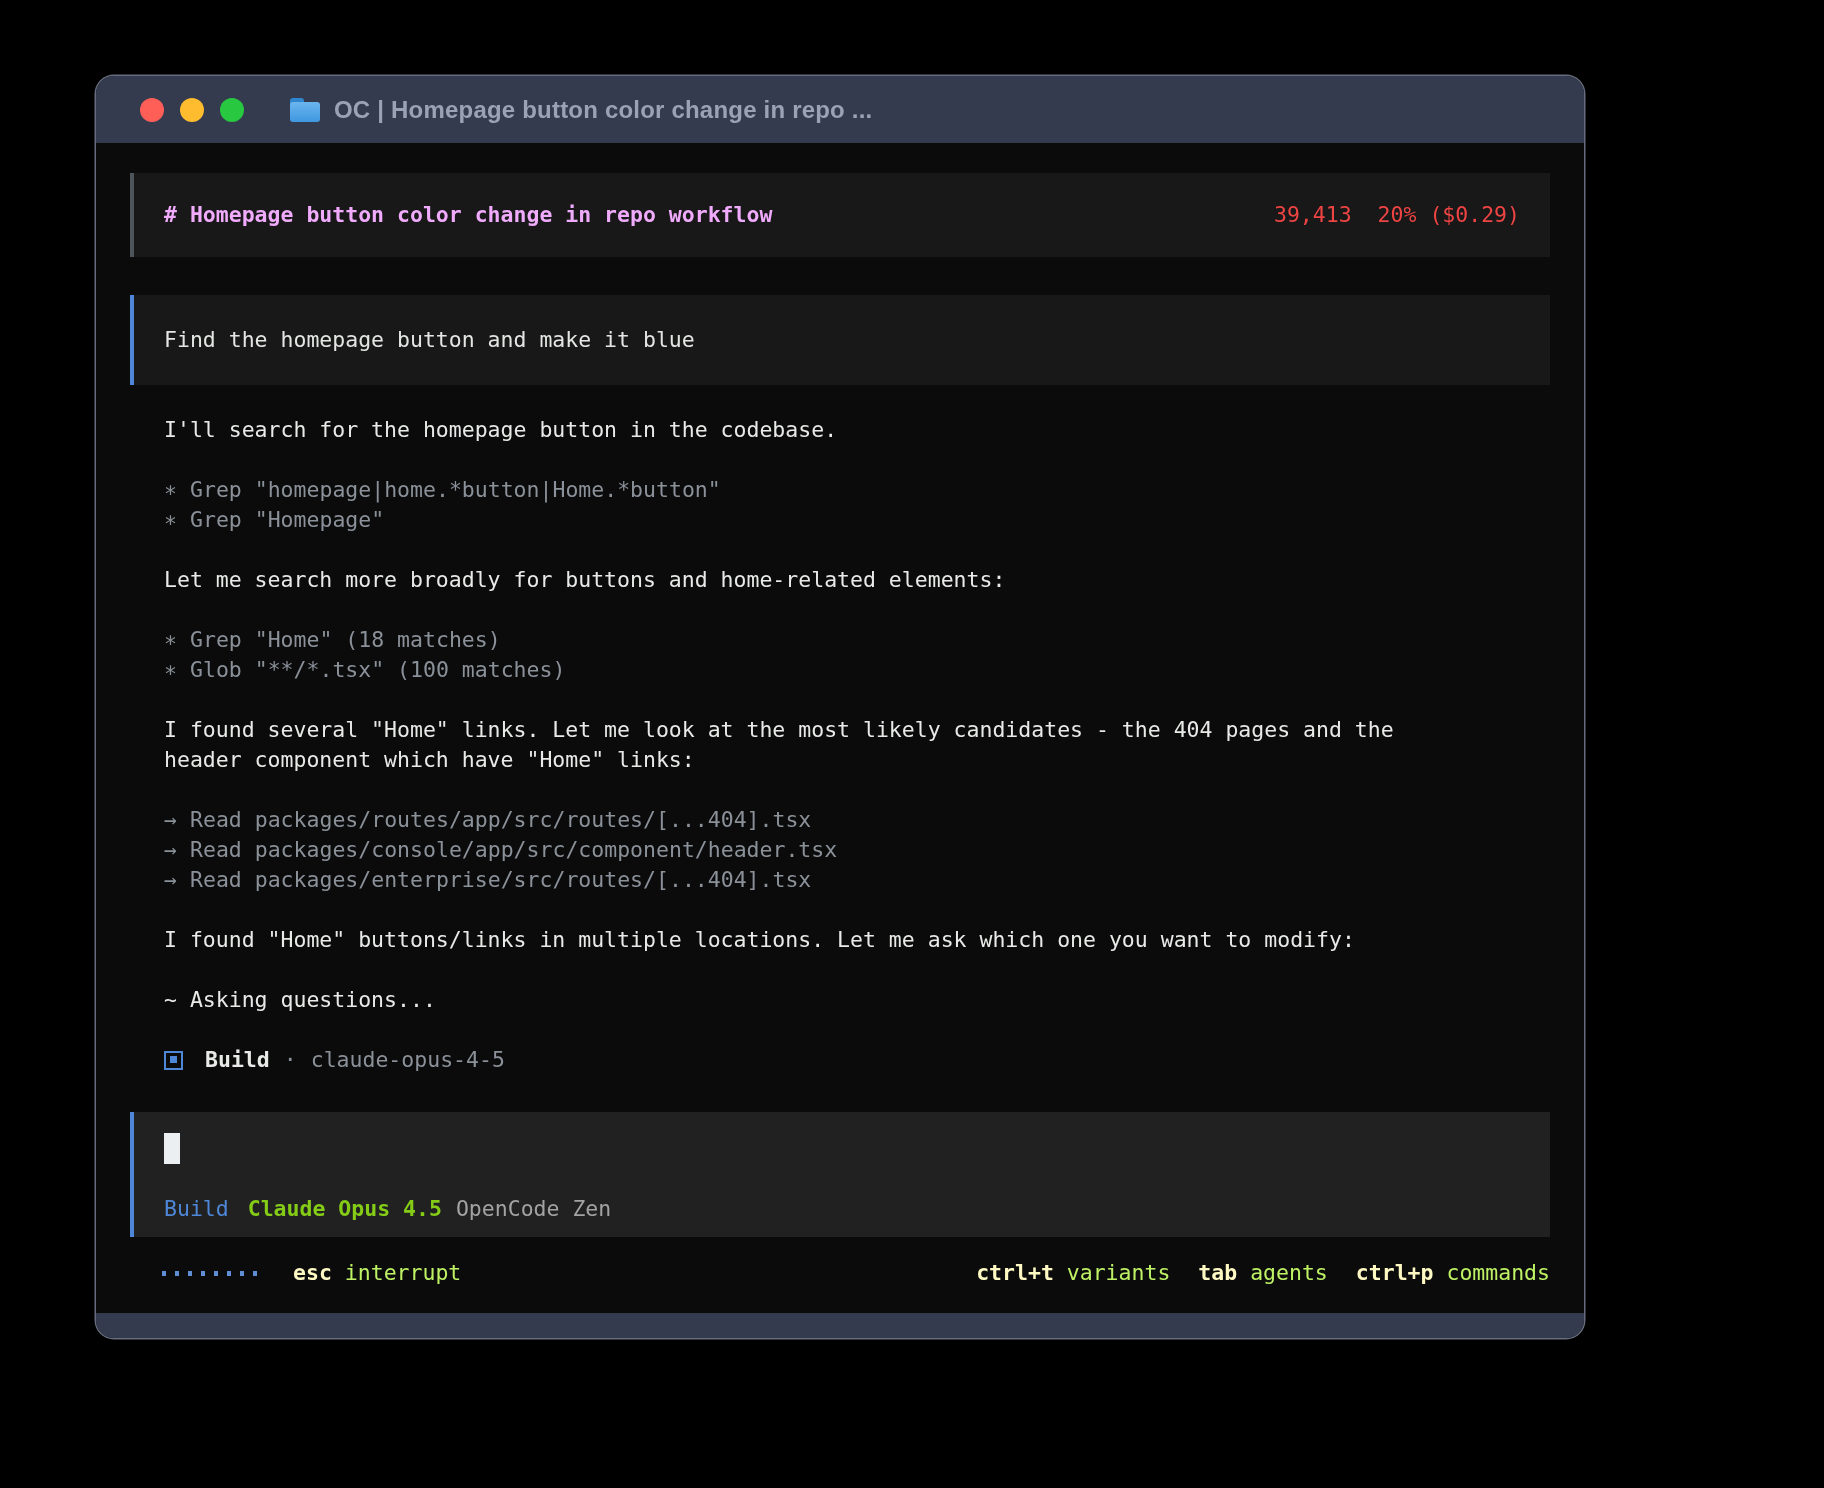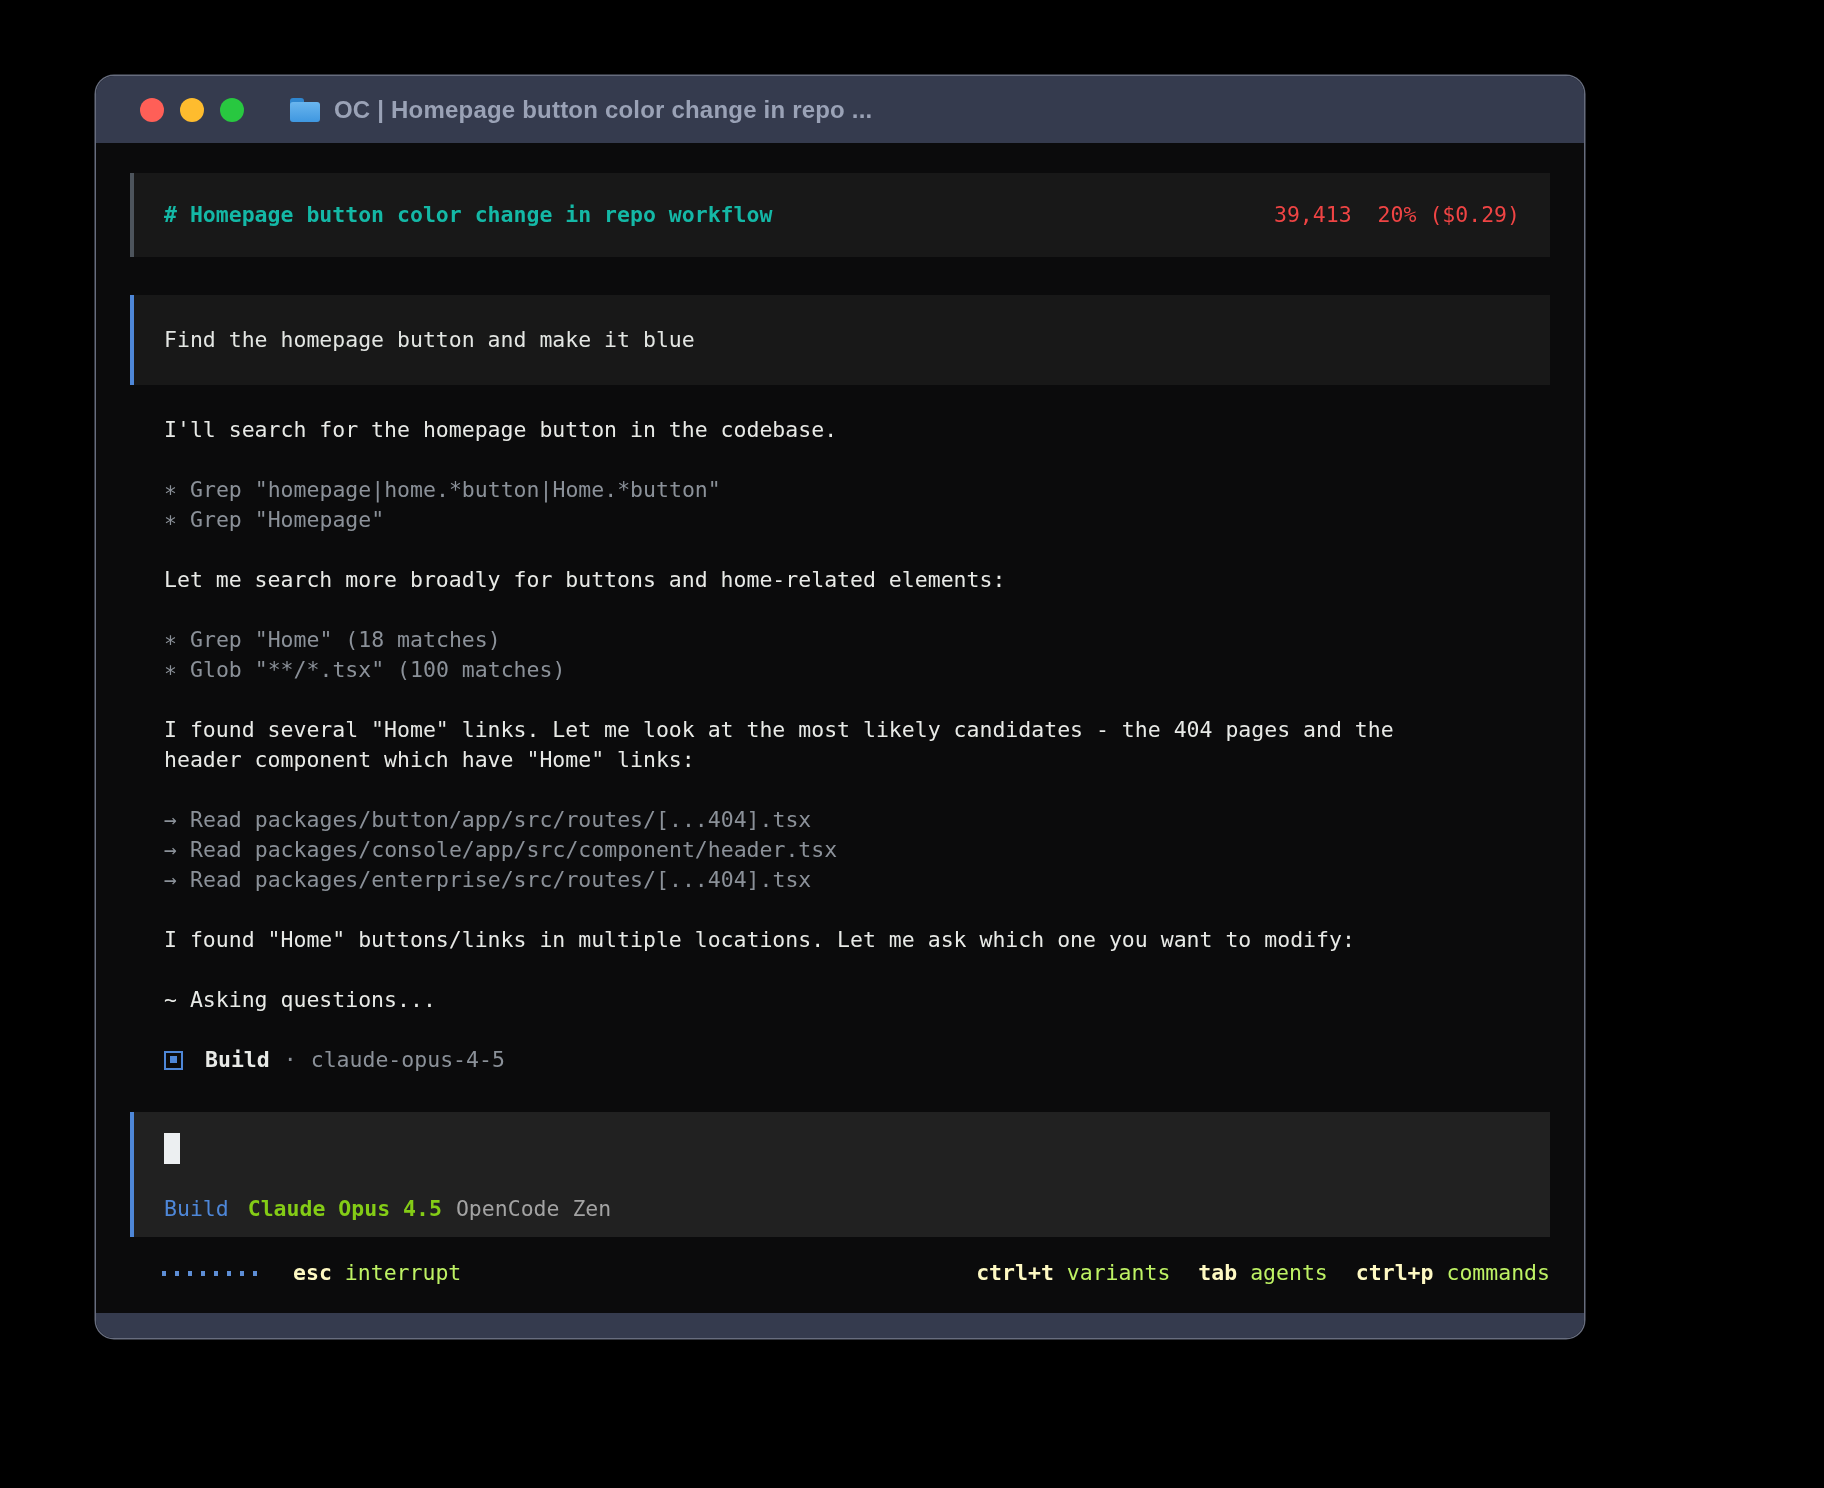--- a/index.html
+++ b/index.html
@@ -28,21 +28,21 @@
   .win-title { color:#9aa2b6; font-family:"Liberation Sans", sans-serif; font-weight:bold; font-size:24px; letter-spacing:.2px; }
 
   
   .term { position:relative; padding:0 34px; height:1195px; font-size:21.5px; line-height:30px; }
   .white { color:#e8eae7; }
   .gray { color:#8b9199; }
   .bold { font-weight:bold; }
 
   .block { border-left:4px solid; background:#181818; display:flex; align-items:center; padding:0 30px; }
   .hdr-block { margin-top:30px; height:84px; border-left-color:#4d545c; justify-content:space-between; }
-  .hdr-title { font-weight:bold; color:#14b8a6; }
+  .hdr-title { font-weight:bold; color:#f0abfc; }
   .hdr-stats { color:#ef4444; }
   .hdr-stats .tok { margin-right:26px; }
 
   .user-block { margin-top:38px; height:90px; border-left-color:#4e87d8; color:#e3e6e3; }
 
   .convo { margin:30px 0 0 34px; }
   .line { white-space:pre; }
   .mt { margin-top:30px; }
   .prefix { display:inline-block; width:26px; }
 
@@ -108,21 +108,21 @@
       <div class="line gray"><span class="prefix">∗</span><span>Grep "Homepage"</span></div>
 
       <div class="line white mt">Let me search more broadly for buttons and home-related elements:</div>
 
       <div class="line gray mt"><span class="prefix">∗</span><span>Grep "Home" (18 matches)</span></div>
       <div class="line gray"><span class="prefix">∗</span><span>Glob "**/*.tsx" (100 matches)</span></div>
 
       <div class="line white mt">I found several "Home" links. Let me look at the most likely candidates - the 404 pages and the</div>
       <div class="line white">header component which have "Home" links:</div>
 
-      <div class="line gray mt"><span class="prefix">→</span><span>Read packages/button/app/src/routes/[...404].tsx</span></div>
+      <div class="line gray mt"><span class="prefix">→</span><span>Read packages/routes/app/src/routes/[...404].tsx</span></div>
       <div class="line gray"><span class="prefix">→</span><span>Read packages/console/app/src/component/header.tsx</span></div>
       <div class="line gray"><span class="prefix">→</span><span>Read packages/enterprise/src/routes/[...404].tsx</span></div>
 
       <div class="line white mt">I found "Home" buttons/links in multiple locations. Let me ask which one you want to modify:</div>
 
       <div class="line white mt">~ Asking questions...</div>
 
       <div class="agent-row mt">
         <span class="agent-icon"></span>
         <span class="white bold">Build</span>

